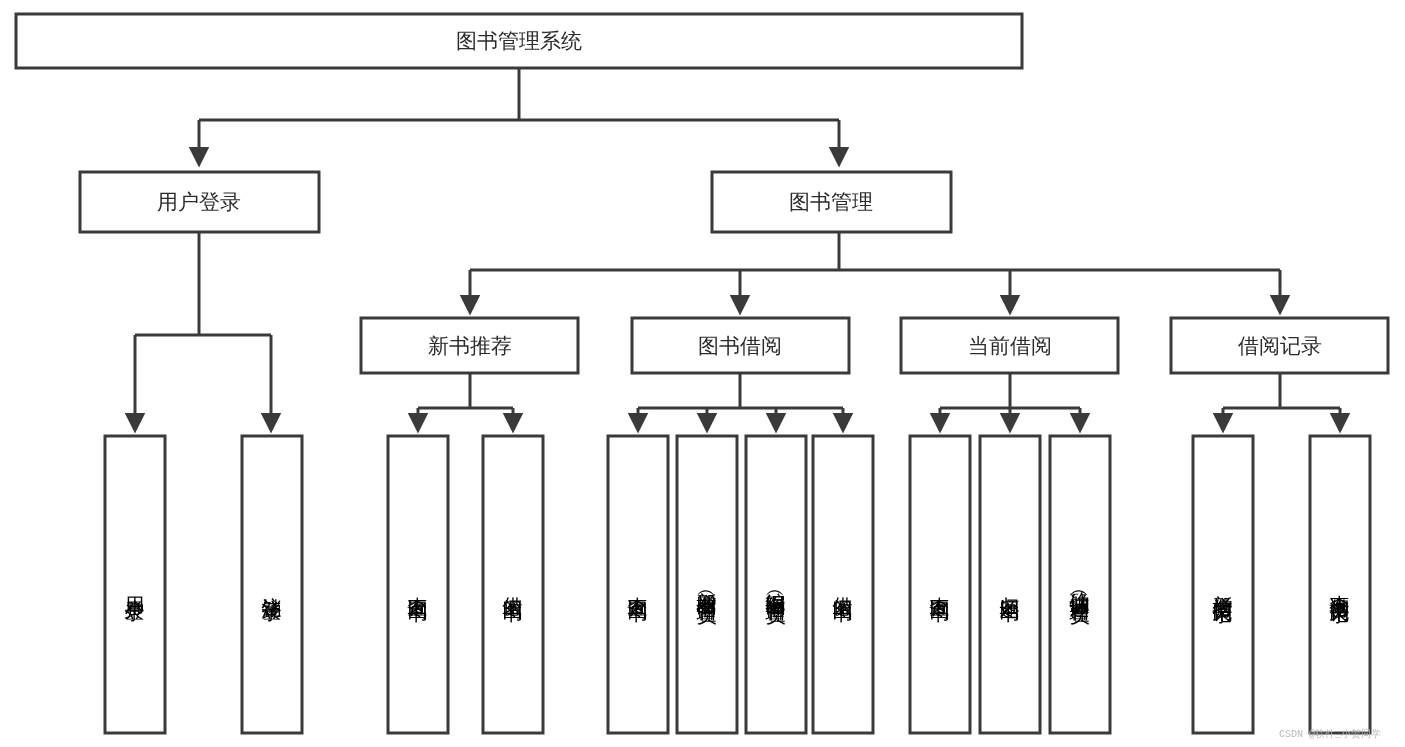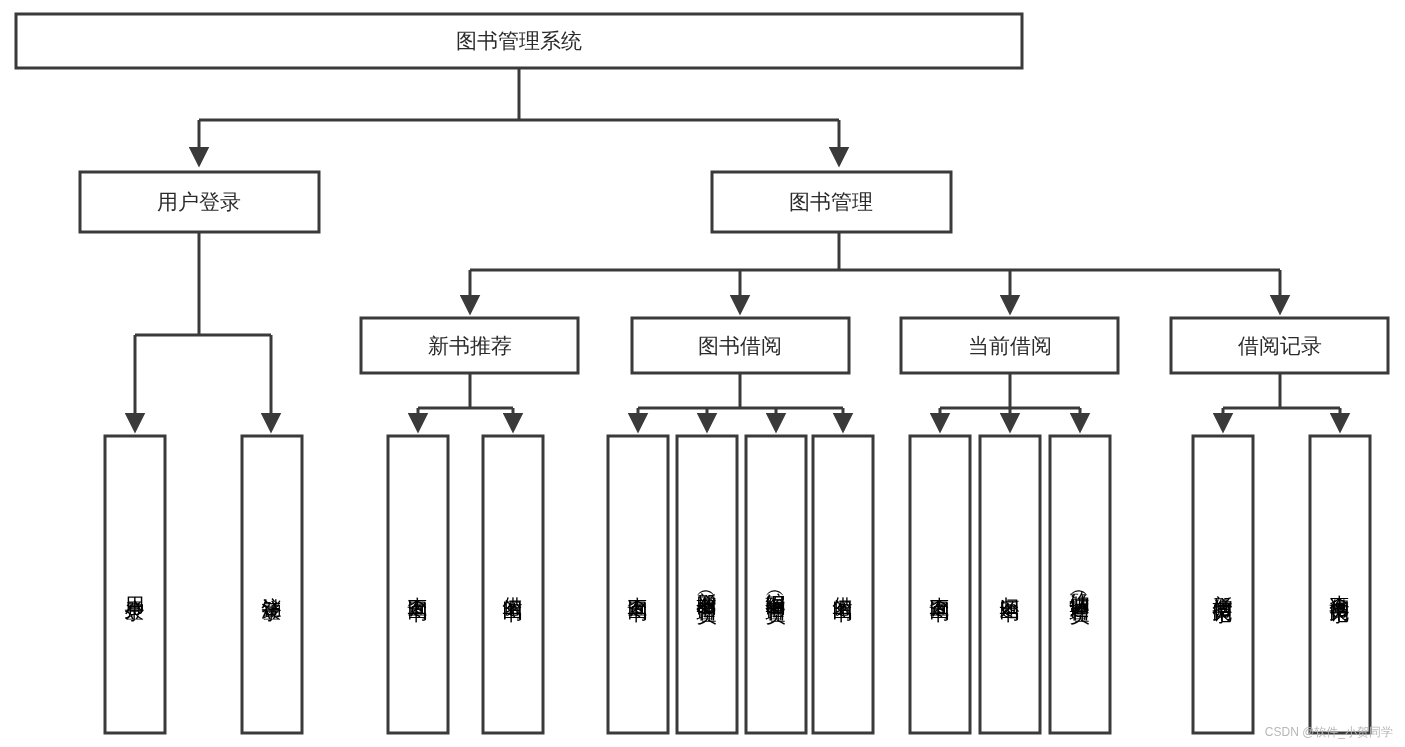--- a/index.html
+++ b/index.html
@@ -27,24 +27,24 @@
     line-height:1;
     display:block;
     text-align:center;
   }
   .leaf-fo-inner{
     width:100%;height:100%;
     display:flex;align-items:center;justify-content:center;
   }
   .watermark{
     position:absolute;
-    right:12px;bottom:6px;
-    font-size:12px;
+    right:24px;bottom:6px;
+    font-size:10px;
     color:#b8b8b8;
-    font-family:Liberation Sans, sans-serif;
+    font-family:Liberation Mono, monospace;
     white-space:nowrap;
     pointer-events:none;
     user-select:none;
   }
 </style>
 </head>
 <body>
 
 <div id="diagram-root">
 

